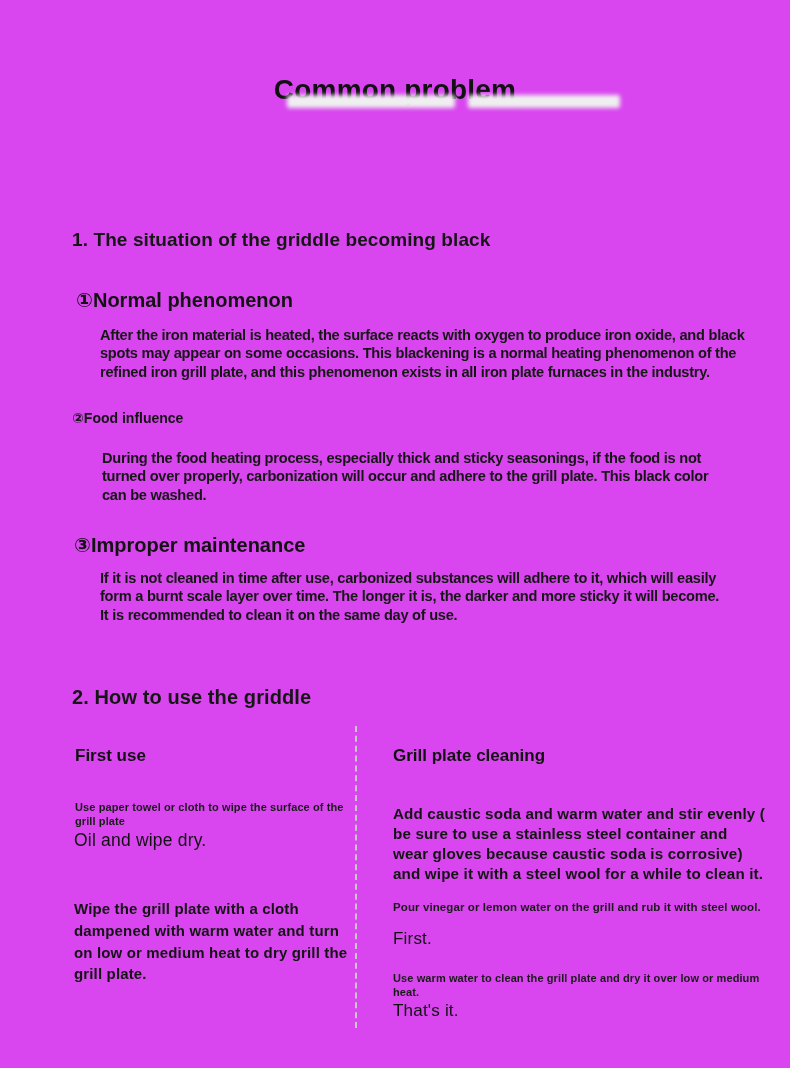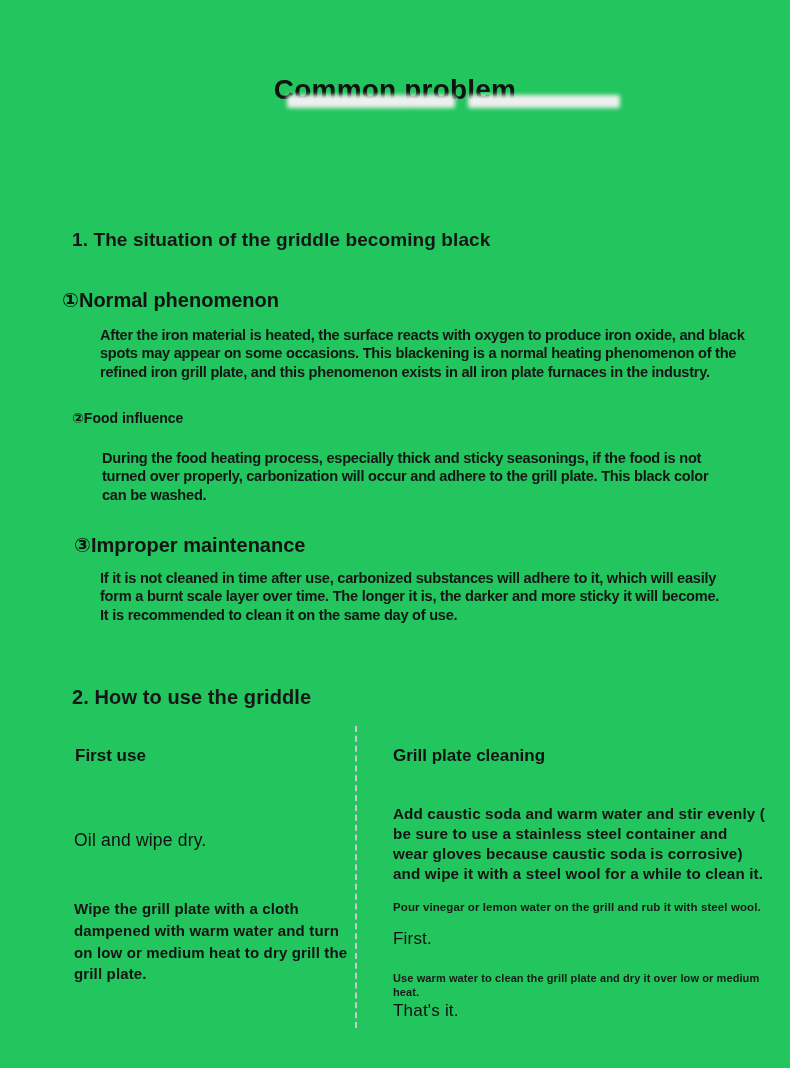--- a/index.html
+++ b/index.html
@@ -1,20 +1,20 @@
 <!DOCTYPE html>
 <html><head>
 <meta charset="utf-8">
 <style>
   html, body { margin: 0; padding: 0; background: #ffffff; }
   .page {
     position: relative;
     width: 790px;
     height: 1068px;
-    background: #22c55e;
+    background: #d946ef;
     font-family: "Liberation Sans", "DejaVu Sans", sans-serif;
     color: #141414;
     overflow: hidden;
   }
   .abs { position: absolute; }
 
   .doc-title {
     top: 55px; left: 0; width: 790px;
     text-align: center;
     font-size: 28px; font-weight: 700;
@@ -34,21 +34,21 @@
     letter-spacing: 0.1px;
   }
   .s1-heading { top: 213px; left: 72px; }
   .s2-heading { top: 669px; left: 72px; font-size: 20px; }
 
   .h-item {
     font-weight: 700; color: #131313;
   }
   .h-item-large { font-size: 20px; }
   .h-item-small { font-size: 14px; }
-  .i1-heading { top: 268px; left: 62px; }
+  .i1-heading { top: 268px; left: 76px; }
   .i2-heading { top: 396px; left: 72px; }
   .i3-heading { top: 513px; left: 74px; }
 
   .body-text {
     font-size: 14.6px; font-weight: 700;
     line-height: 1.28;
     letter-spacing: -0.25px;
     color: #161616;
   }
   .i1-body { top: 311px; left: 100px; width: 664px; }
@@ -110,20 +110,21 @@
   <h3 class="abs h-item h-item-large i3-heading">③Improper maintenance</h3>
   <p class="abs body-text i3-body">If it is not cleaned in time after use, carbonized substances will adhere to it, which will easily form a burnt scale layer over time. The longer it is, the darker and more sticky it will become. It is recommended to clean it on the same day of use.</p>
 
   <h2 class="abs h-section s2-heading">2. How to use the griddle</h2>
 
   <h3 class="abs col-heading left-col-heading">First use</h3>
   <h3 class="abs col-heading right-col-heading">Grill plate cleaning</h3>
 
   <div class="abs divider"></div>
 
+  <p class="abs step-note l-s1-note">Use paper towel or cloth to wipe the surface of the grill plate</p>
   <p class="abs step-action-lg l-s1-action">Oil and wipe dry.</p>
   <p class="abs step-action-md l-s2-action">Wipe the grill plate with a cloth dampened with warm water and turn on low or medium heat to dry grill the grill plate.</p>
 
   <p class="abs step-note r-s2-note">Pour vinegar or lemon water on the grill and rub it with steel wool.</p>
   <p class="abs step-action-md r-s1-action">Add caustic soda and warm water and stir evenly ( be sure to use a stainless steel container and wear gloves because caustic soda is corrosive) and wipe it with a steel wool for a while to clean it.</p>
   <p class="abs step-action-lg r-s2-action">First.</p>
   <p class="abs step-note r-s3-note">Use warm water to clean the grill plate and dry it over low or medium heat.</p>
   <p class="abs step-action-lg r-s3-action">That's it.</p>
 
 </div>

